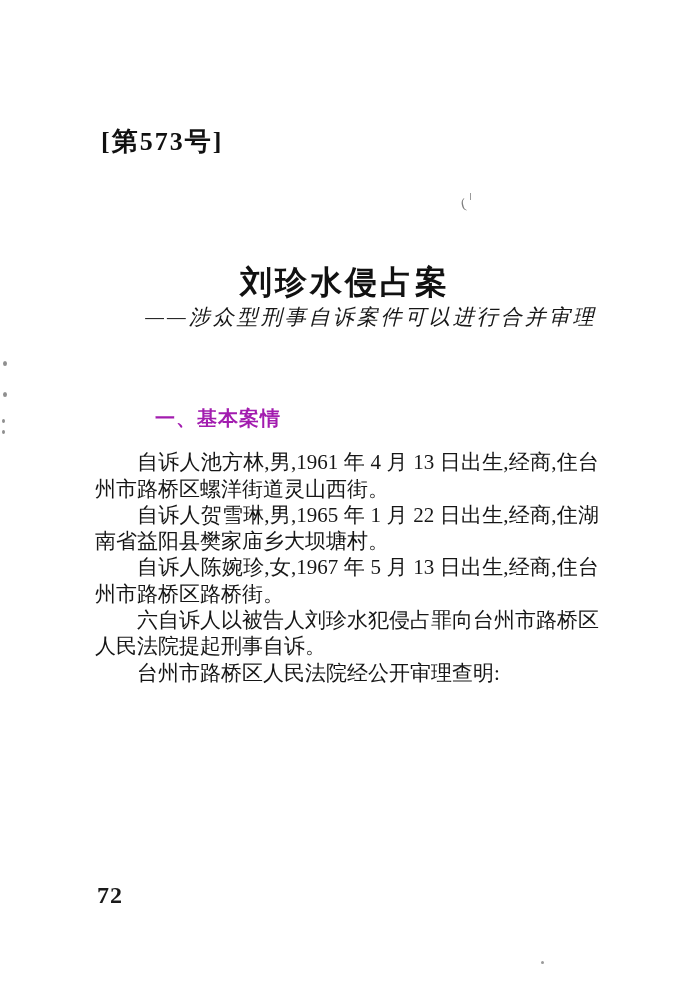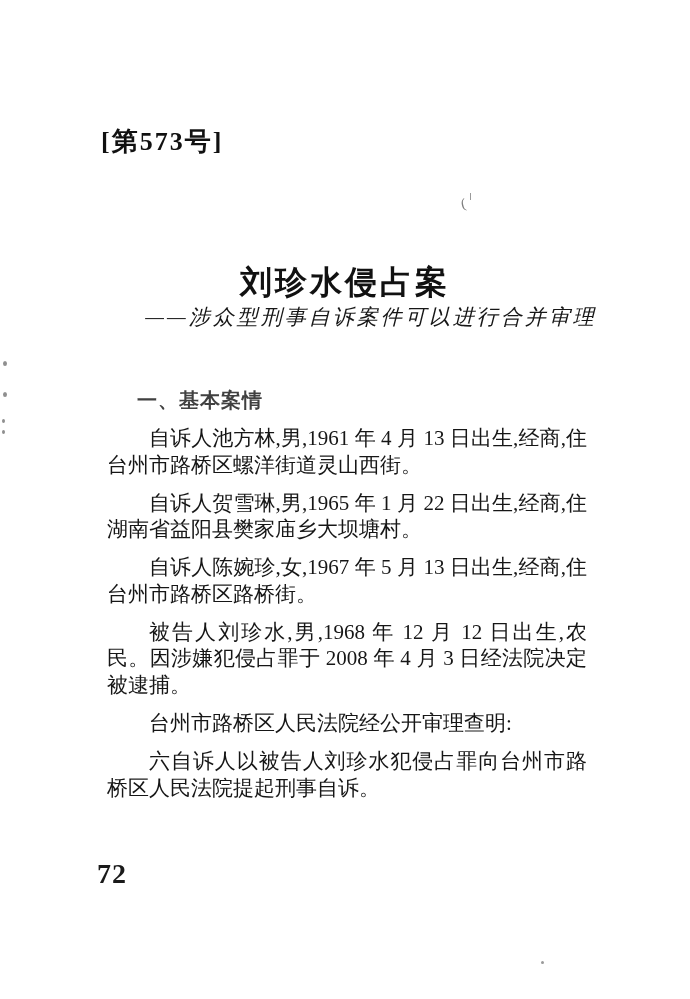--- a/index.html
+++ b/index.html
@@ -56,38 +56,38 @@
     left: 95px;
     top: 387px;
     width: 504px;
     font-size: 21px;
     line-height: 26.3px;
     text-align: justify;
     text-justify: inter-ideograph;
     color: #161616;
   }
   .section-heading {
-    margin: 0;
+    margin: 18px;
     padding-left: 42px;
     font-family: "Liberation Sans", "DejaVu Sans", sans-serif;
     font-weight: bold;
     font-size: 20px;
     line-height: 26.3px;
     letter-spacing: 1px;
-    color: #404040;
+    color: #a21caf;
   }
   .body-text p {
-    margin: 12px;
+    margin: 0;
     text-indent: 42px;
   }
   .page-number {
     position: absolute;
     left: 97px;
-    top: 858px;
-    font-size: 28px;
+    top: 882px;
+    font-size: 24px;
     font-weight: bold;
     color: #1a1a1a;
     letter-spacing: 1px;
   }
   
   .speck {
     position: absolute;
     background: #8f8f8f;
     border-radius: 50%;
   }
@@ -124,23 +124,22 @@
 
   <div class="title">刘珍水侵占案</div>
 
   <div class="subtitle">——涉众型刑事自诉案件可以进行合并审理</div>
 
   <div class="body-text">
     <h3 class="section-heading">一、基本案情</h3>
     <p>自诉人池方林,男,1961 年 4 月 13 日出生,经商,住台州市路桥区螺洋街道灵山西街。</p>
     <p>自诉人贺雪琳,男,1965 年 1 月 22 日出生,经商,住湖南省益阳县樊家庙乡大坝塘村。</p>
     <p>自诉人陈婉珍,女,1967 年 5 月 13 日出生,经商,住台州市路桥区路桥街。</p>
-    <p>被告人刘珍水,男,1968 年 12 月 12 日出生,农民。因涉嫌犯侵占罪于 2008 年 4 月 3 日经法院决定被逮捕。</p>
+    <p>六自诉人以被告人刘珍水犯侵占罪向台州市路桥区人民法院提起刑事自诉。</p>
     <p>台州市路桥区人民法院经公开审理查明:</p>
-    <p>六自诉人以被告人刘珍水犯侵占罪向台州市路桥区人民法院提起刑事自诉。</p>
   </div>
 
   <div class="page-number">72</div>
 
   <div class="speck speck-1"></div>
   <div class="speck speck-2"></div>
   <div class="speck speck-3"></div>
   <div class="speck speck-4"></div>
   <div class="speck speck-5"></div>
   <div class="speck speck-6"></div>

